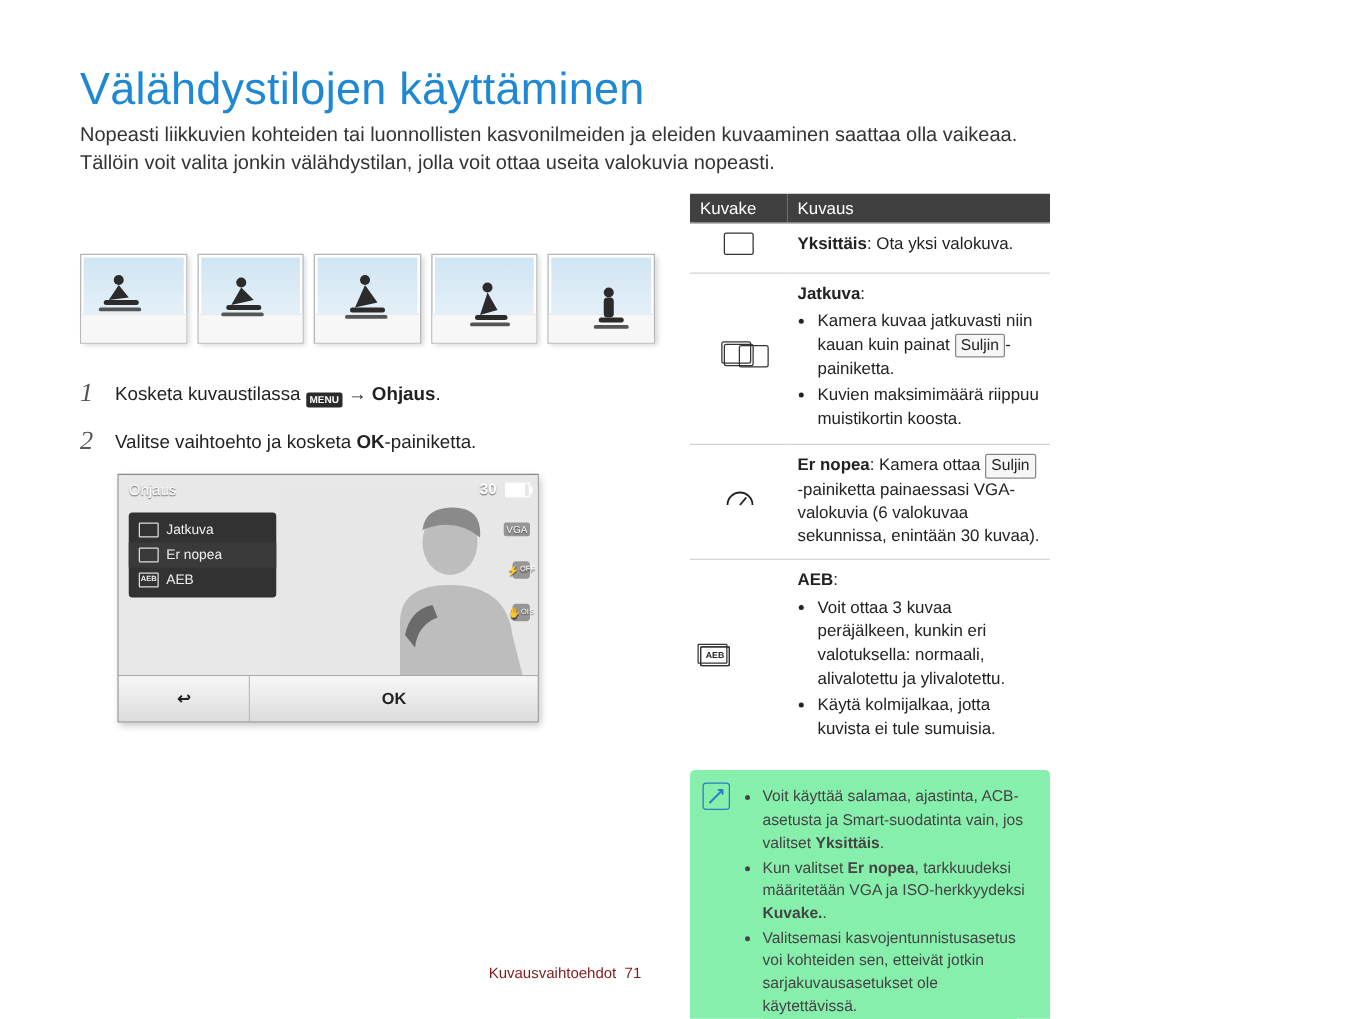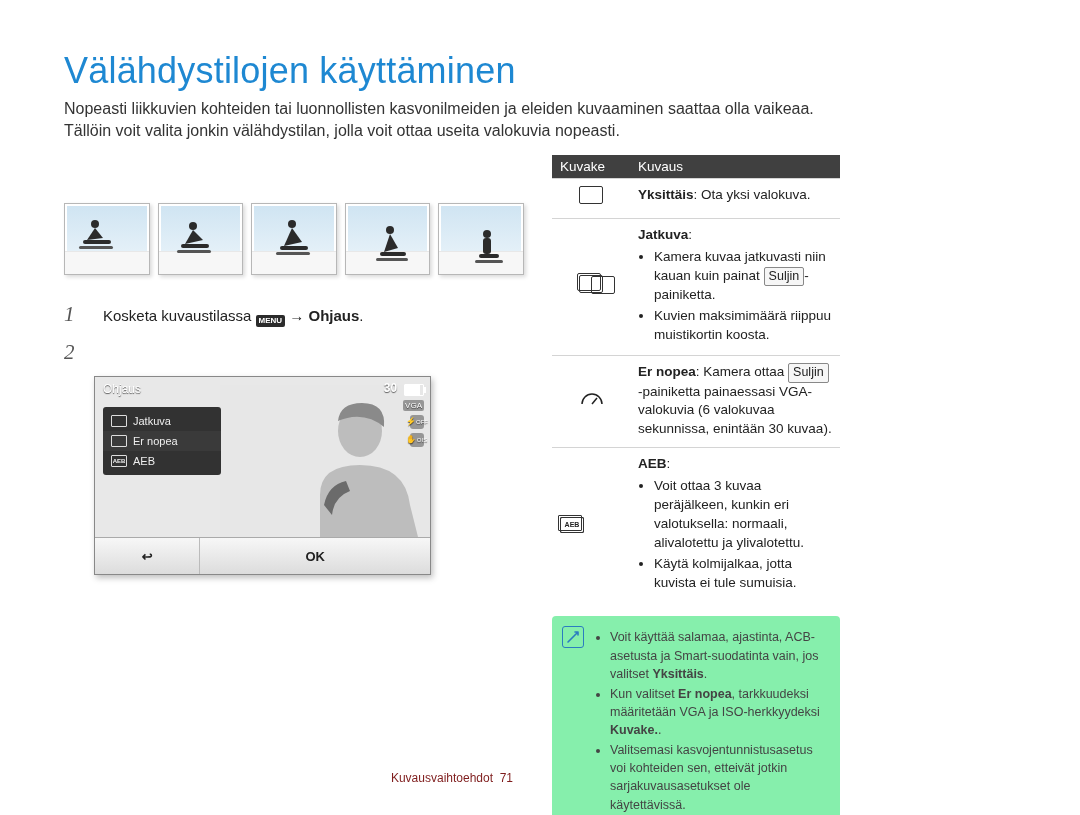--- a/index.html
+++ b/index.html
@@ -78,21 +78,21 @@
   .step-num {
     font-style: italic;
     font-family: Georgia, 'Times New Roman', serif;
     font-size: 21px;
     color:#555;
     width:18px;
     line-height:1;
     position:relative;
     top:1px;
   }
-  .step-text { line-height:1.45; padding-top:2px;margin-left:11px; }
+  .step-text { line-height:1.45; padding-top:2px; }
   .step .bold { font-weight:bold; }
   .inline-key {
     display:inline-block;
     vertical-align:-2px;
     background:#2b2b2b;
     color:#fff;
     font-size:8px;
     font-weight:bold;
     padding:2px 3px;
     border-radius:2px;
@@ -120,21 +120,21 @@
     color:#fff;
     text-shadow:0 1px 1px rgba(0,0,0,.6);
     font-size:12px;
   }
   .cam-right {
     position:absolute;
     top:4px; right:6px;
     display:flex;
     flex-direction:column;
     align-items:flex-end;
-    gap:4px;
+    gap:20px;
     color:#fff;
     font-size:10px;
     text-shadow:0 1px 1px rgba(0,0,0,.6);
   }
   .cam-right .cnt { font-size:12px; font-weight:bold; }
   .batt {
     display:inline-block; vertical-align:middle;
     width:18px; height:10px; border:1px solid #fff; border-radius:1px;
     position:relative; margin-left:4px;
   }
@@ -337,20 +337,24 @@
         <div class="step-text">
           <span>Kosketa kuvaustilassa </span>
           <span class="inline-key">MENU</span>
           <span> → </span>
           <span class="bold">Ohjaus</span><span>.</span>
         </div>
       </div>
 
       <div class="step">
         <div class="step-num">2</div>
+        <div class="step-text">
+          <span>Valitse vaihtoehto ja kosketa </span>
+          <span class="bold">OK</span><span>-painiketta.</span>
+        </div>
       </div>
 
       <div class="camera-ui">
         <div class="cam-screen">
           <svg class="cam-svg" width="220" height="160" viewBox="0 0 220 160">
             <rect x="0" y="0" width="220" height="160" fill="#e7e7e7"></rect>
             <g fill="#bdbdbd">
               <ellipse cx="140" cy="46" rx="22" ry="26"></ellipse>
               <path d="M100 160 L100 110 Q100 80 140 80 Q185 80 190 120 L200 160 Z"></path>
               <path d="M118 36 Q120 18 142 18 Q166 18 164 42 Q150 30 132 32 Q122 34 118 36 Z" fill="#8a8a8a"></path>

